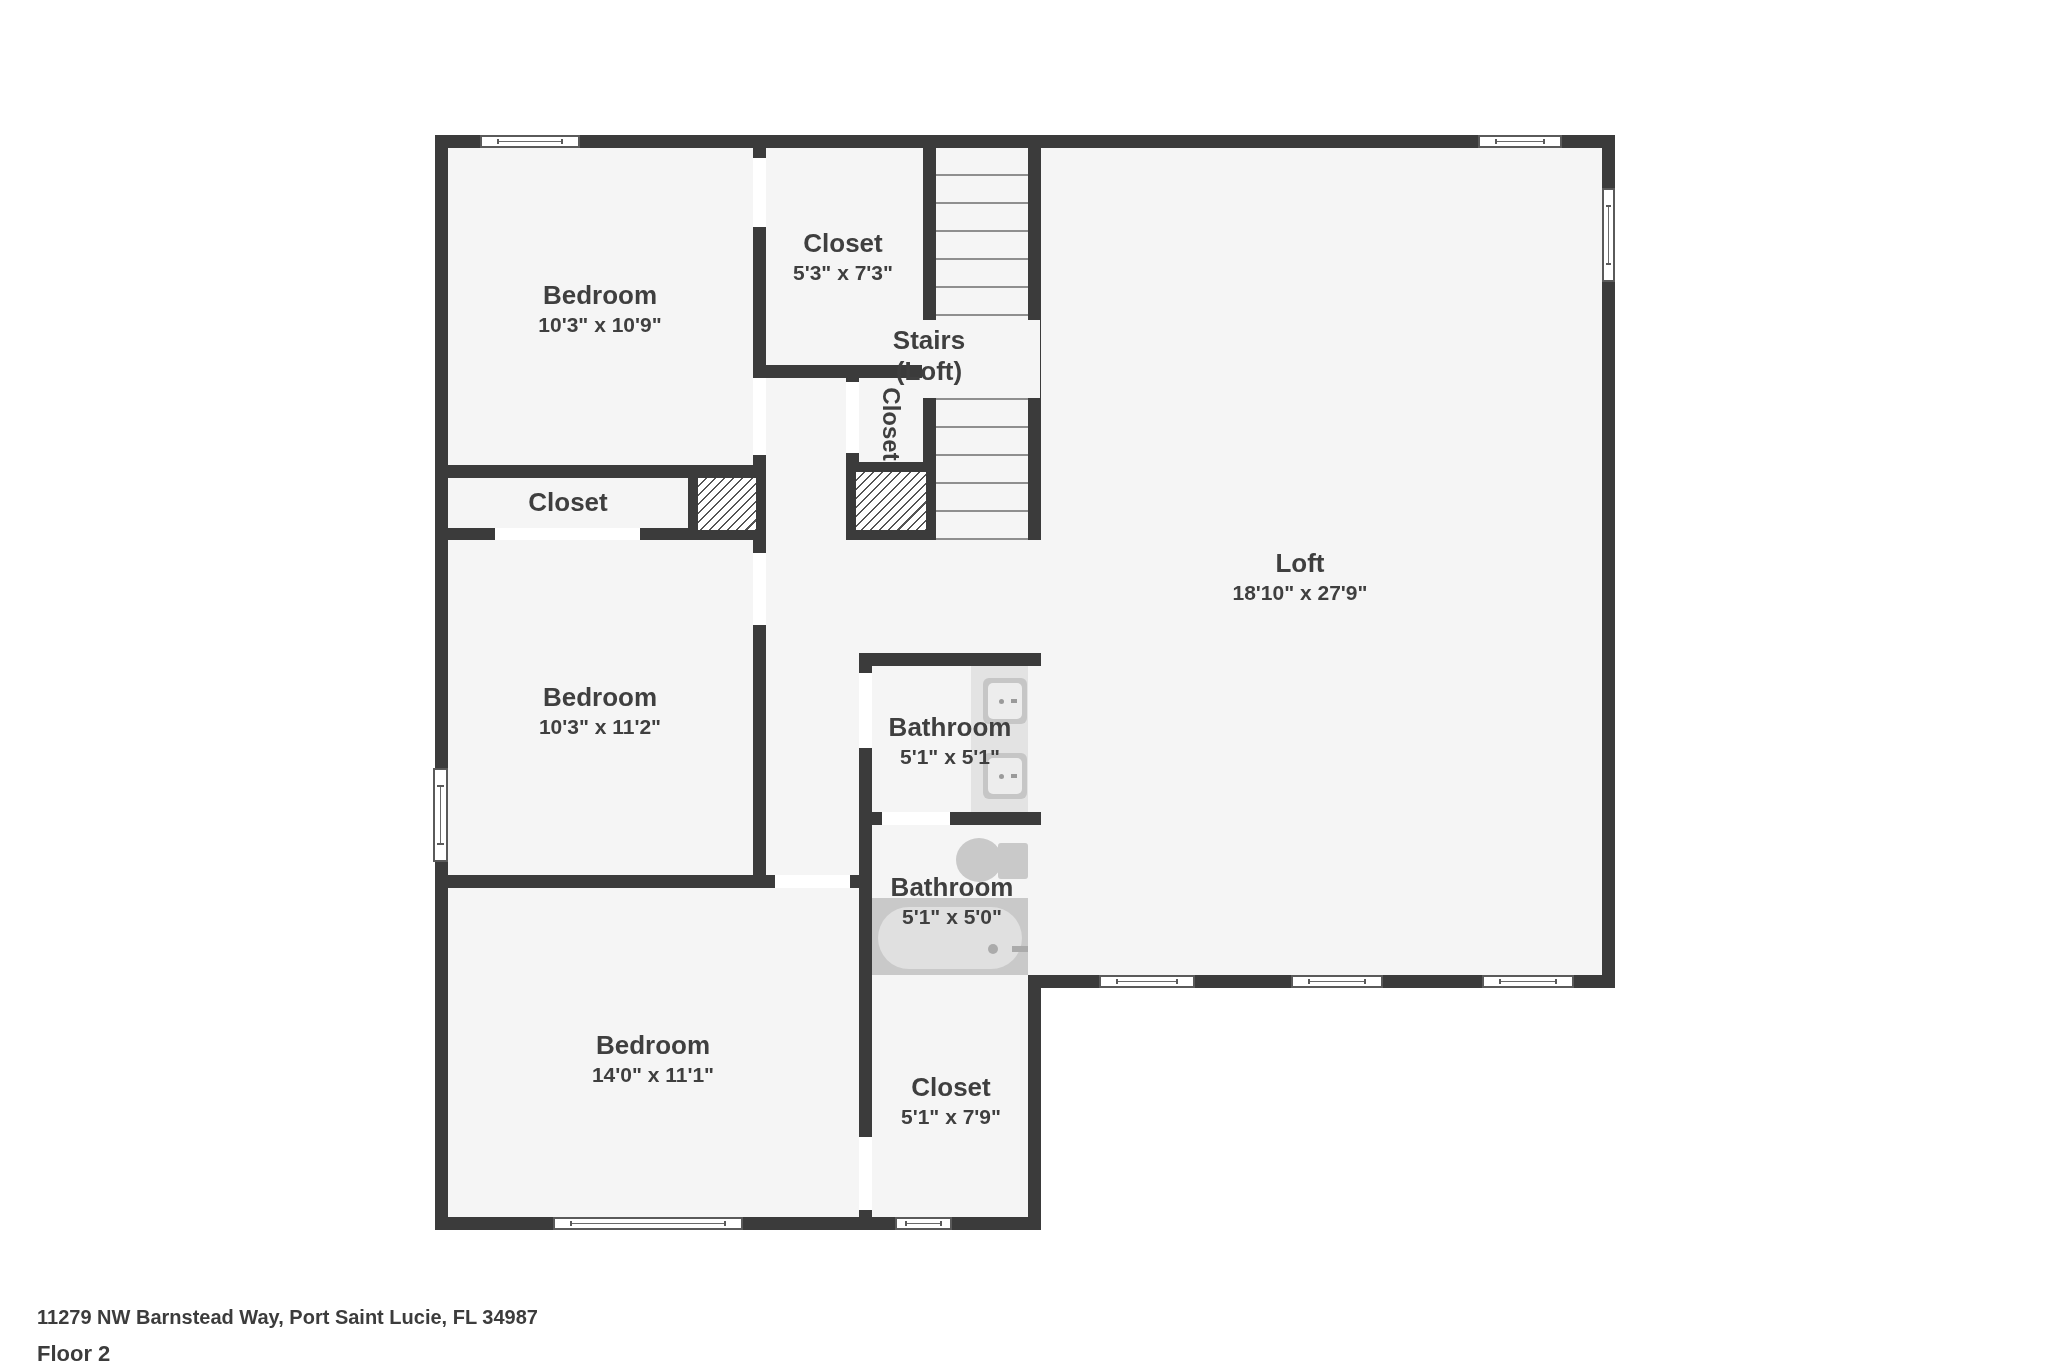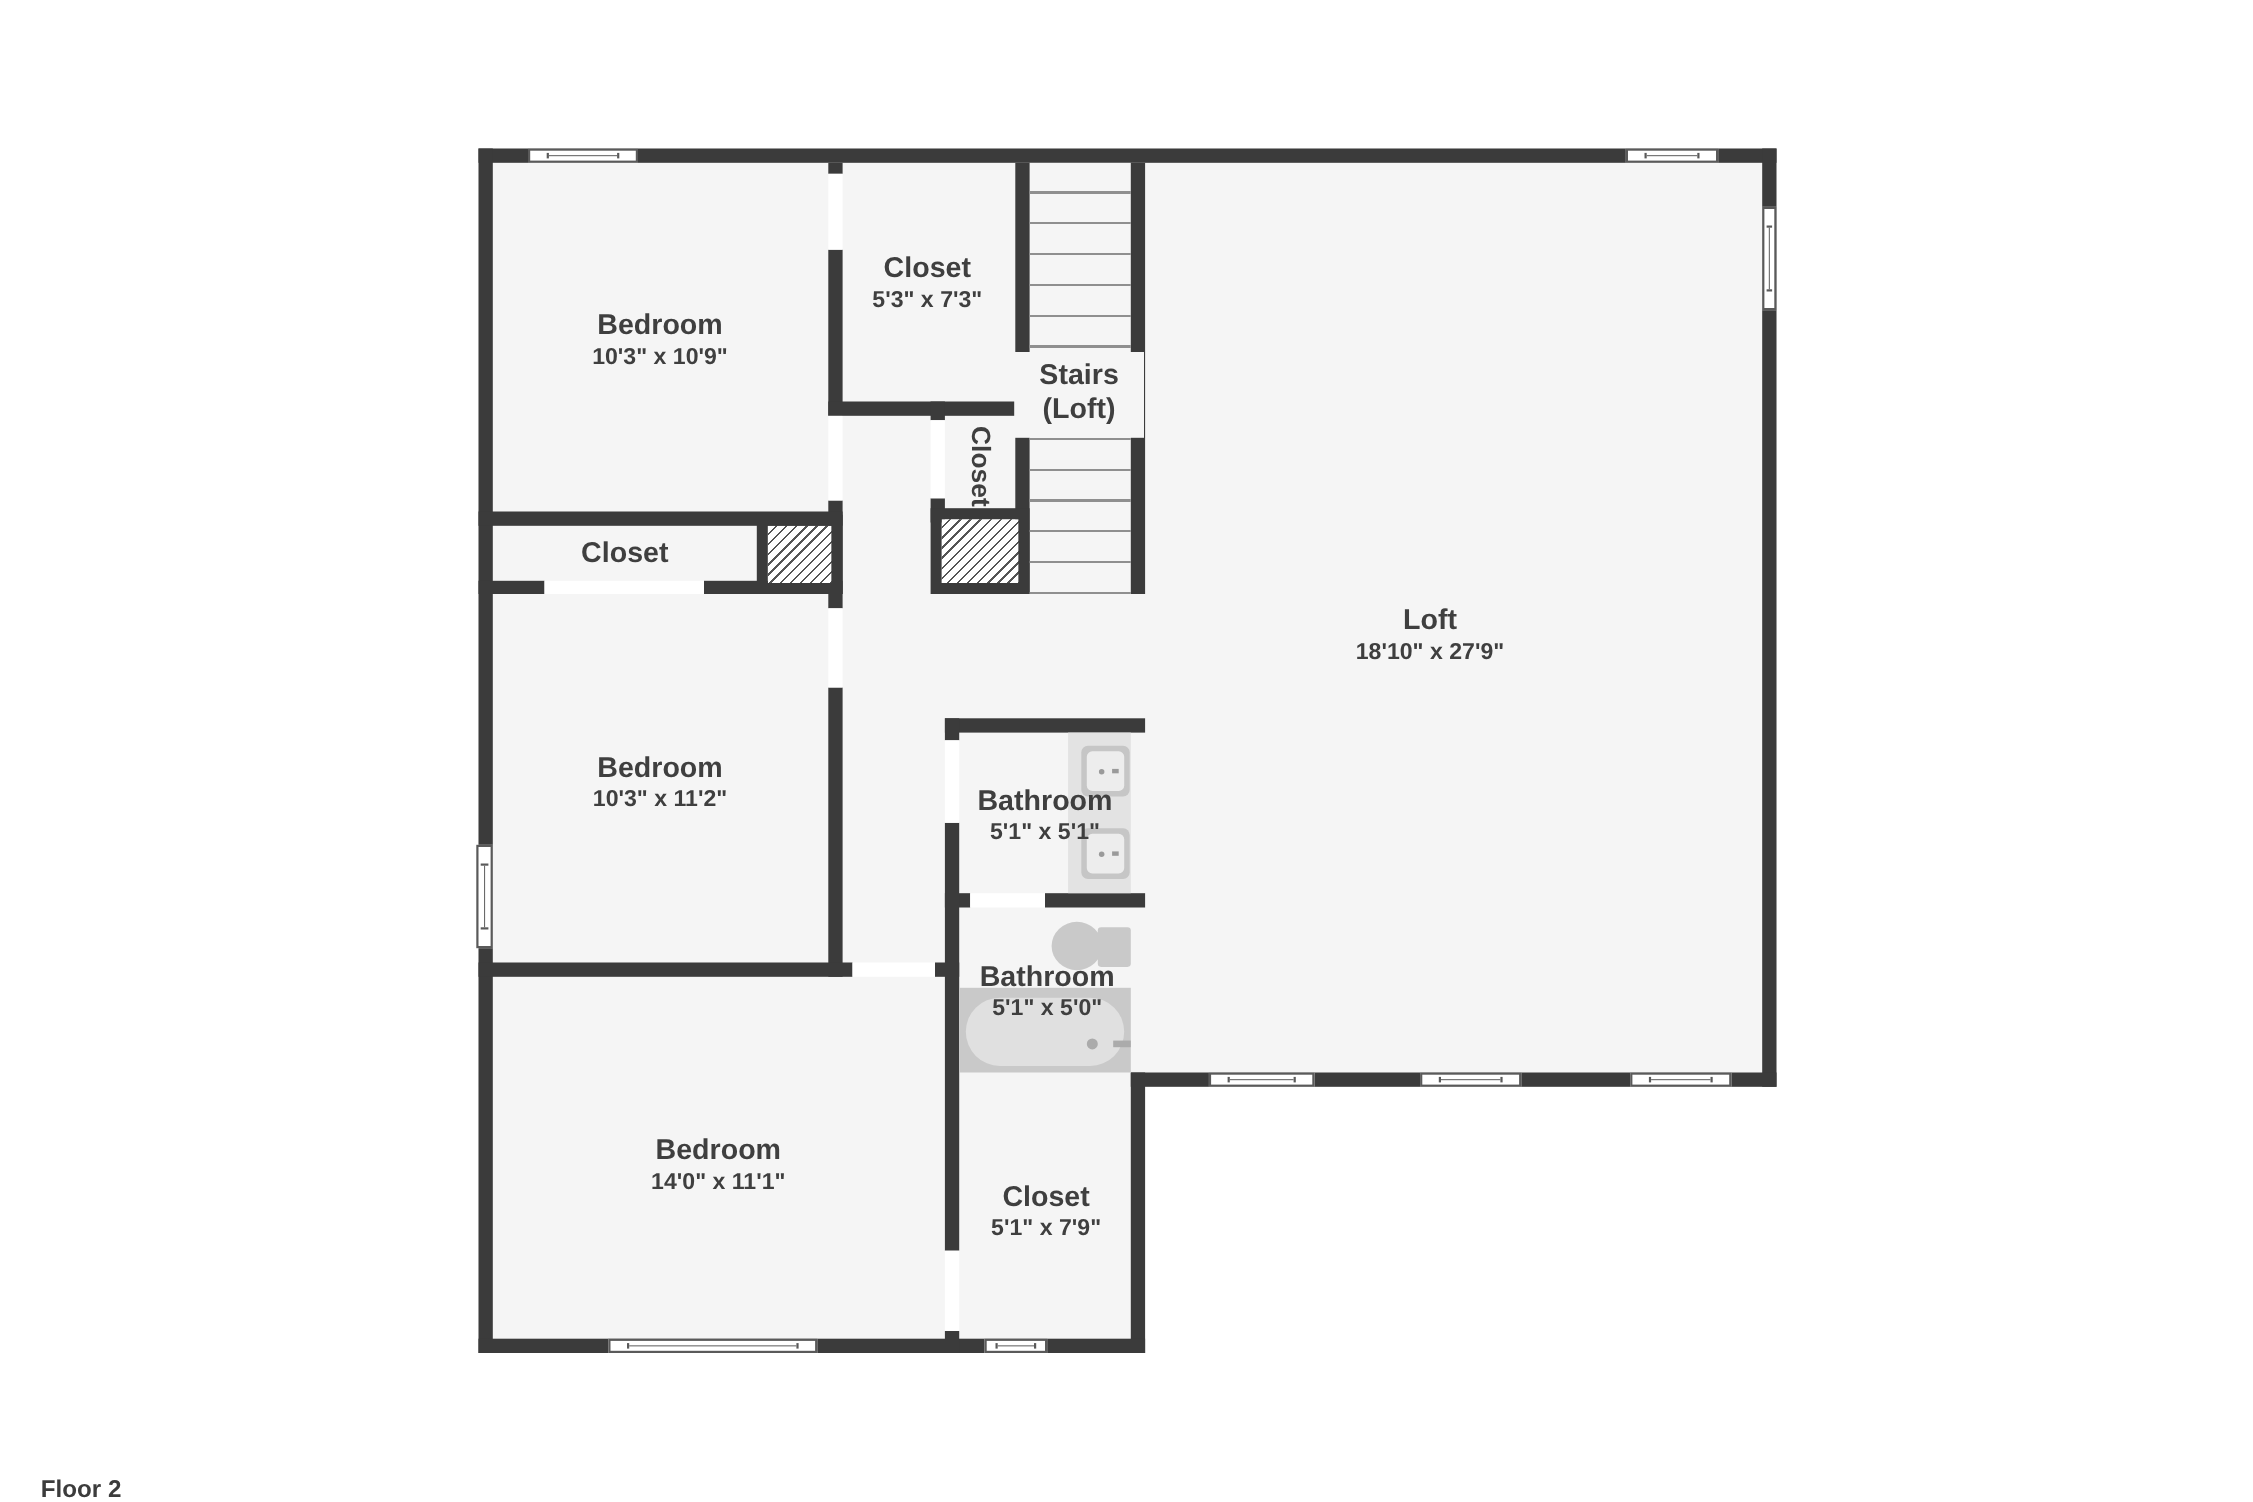--- a/index.html
+++ b/index.html
@@ -131,21 +131,21 @@
     </div>
 
   <div class="lbl" style="left:600px;top:309px;">
     <span class="title">Bedroom</span>
     <span class="dims">10'3" x 10'9"</span>
   </div>
   <div class="lbl" style="left:843px;top:257px;">
     <span class="title">Closet</span>
     <span class="dims">5'3" x 7'3"</span>
   </div>
-  <div class="lbl" style="left:981px;top:356px;">
+  <div class="lbl" style="left:929px;top:356px;">
     <span class="title">Stairs</span>
     <span class="title">(Loft)</span>
   </div>
   <div class="lbl lbl-rot" style="left:891px;top:424px;">
     <span class="title" style="font-size:24px;">Closet</span>
   </div>
   <div class="lbl" style="left:568px;top:502px;">
     <span class="title">Closet</span>
   </div>
   <div class="lbl" style="left:1300px;top:577px;">
@@ -166,15 +166,16 @@
   </div>
   <div class="lbl" style="left:653px;top:1059px;">
     <span class="title">Bedroom</span>
     <span class="dims">14'0" x 11'1"</span>
   </div>
   <div class="lbl" style="left:951px;top:1101px;">
     <span class="title">Closet</span>
     <span class="dims">5'1" x 7'9"</span>
   </div>
 
+  <div class="footer-addr">11279 NW Barnstead Way, Port Saint Lucie, FL 34987</div>
   <div class="footer-floor">Floor 2</div>
 
 </div>
 
 </body></html>

